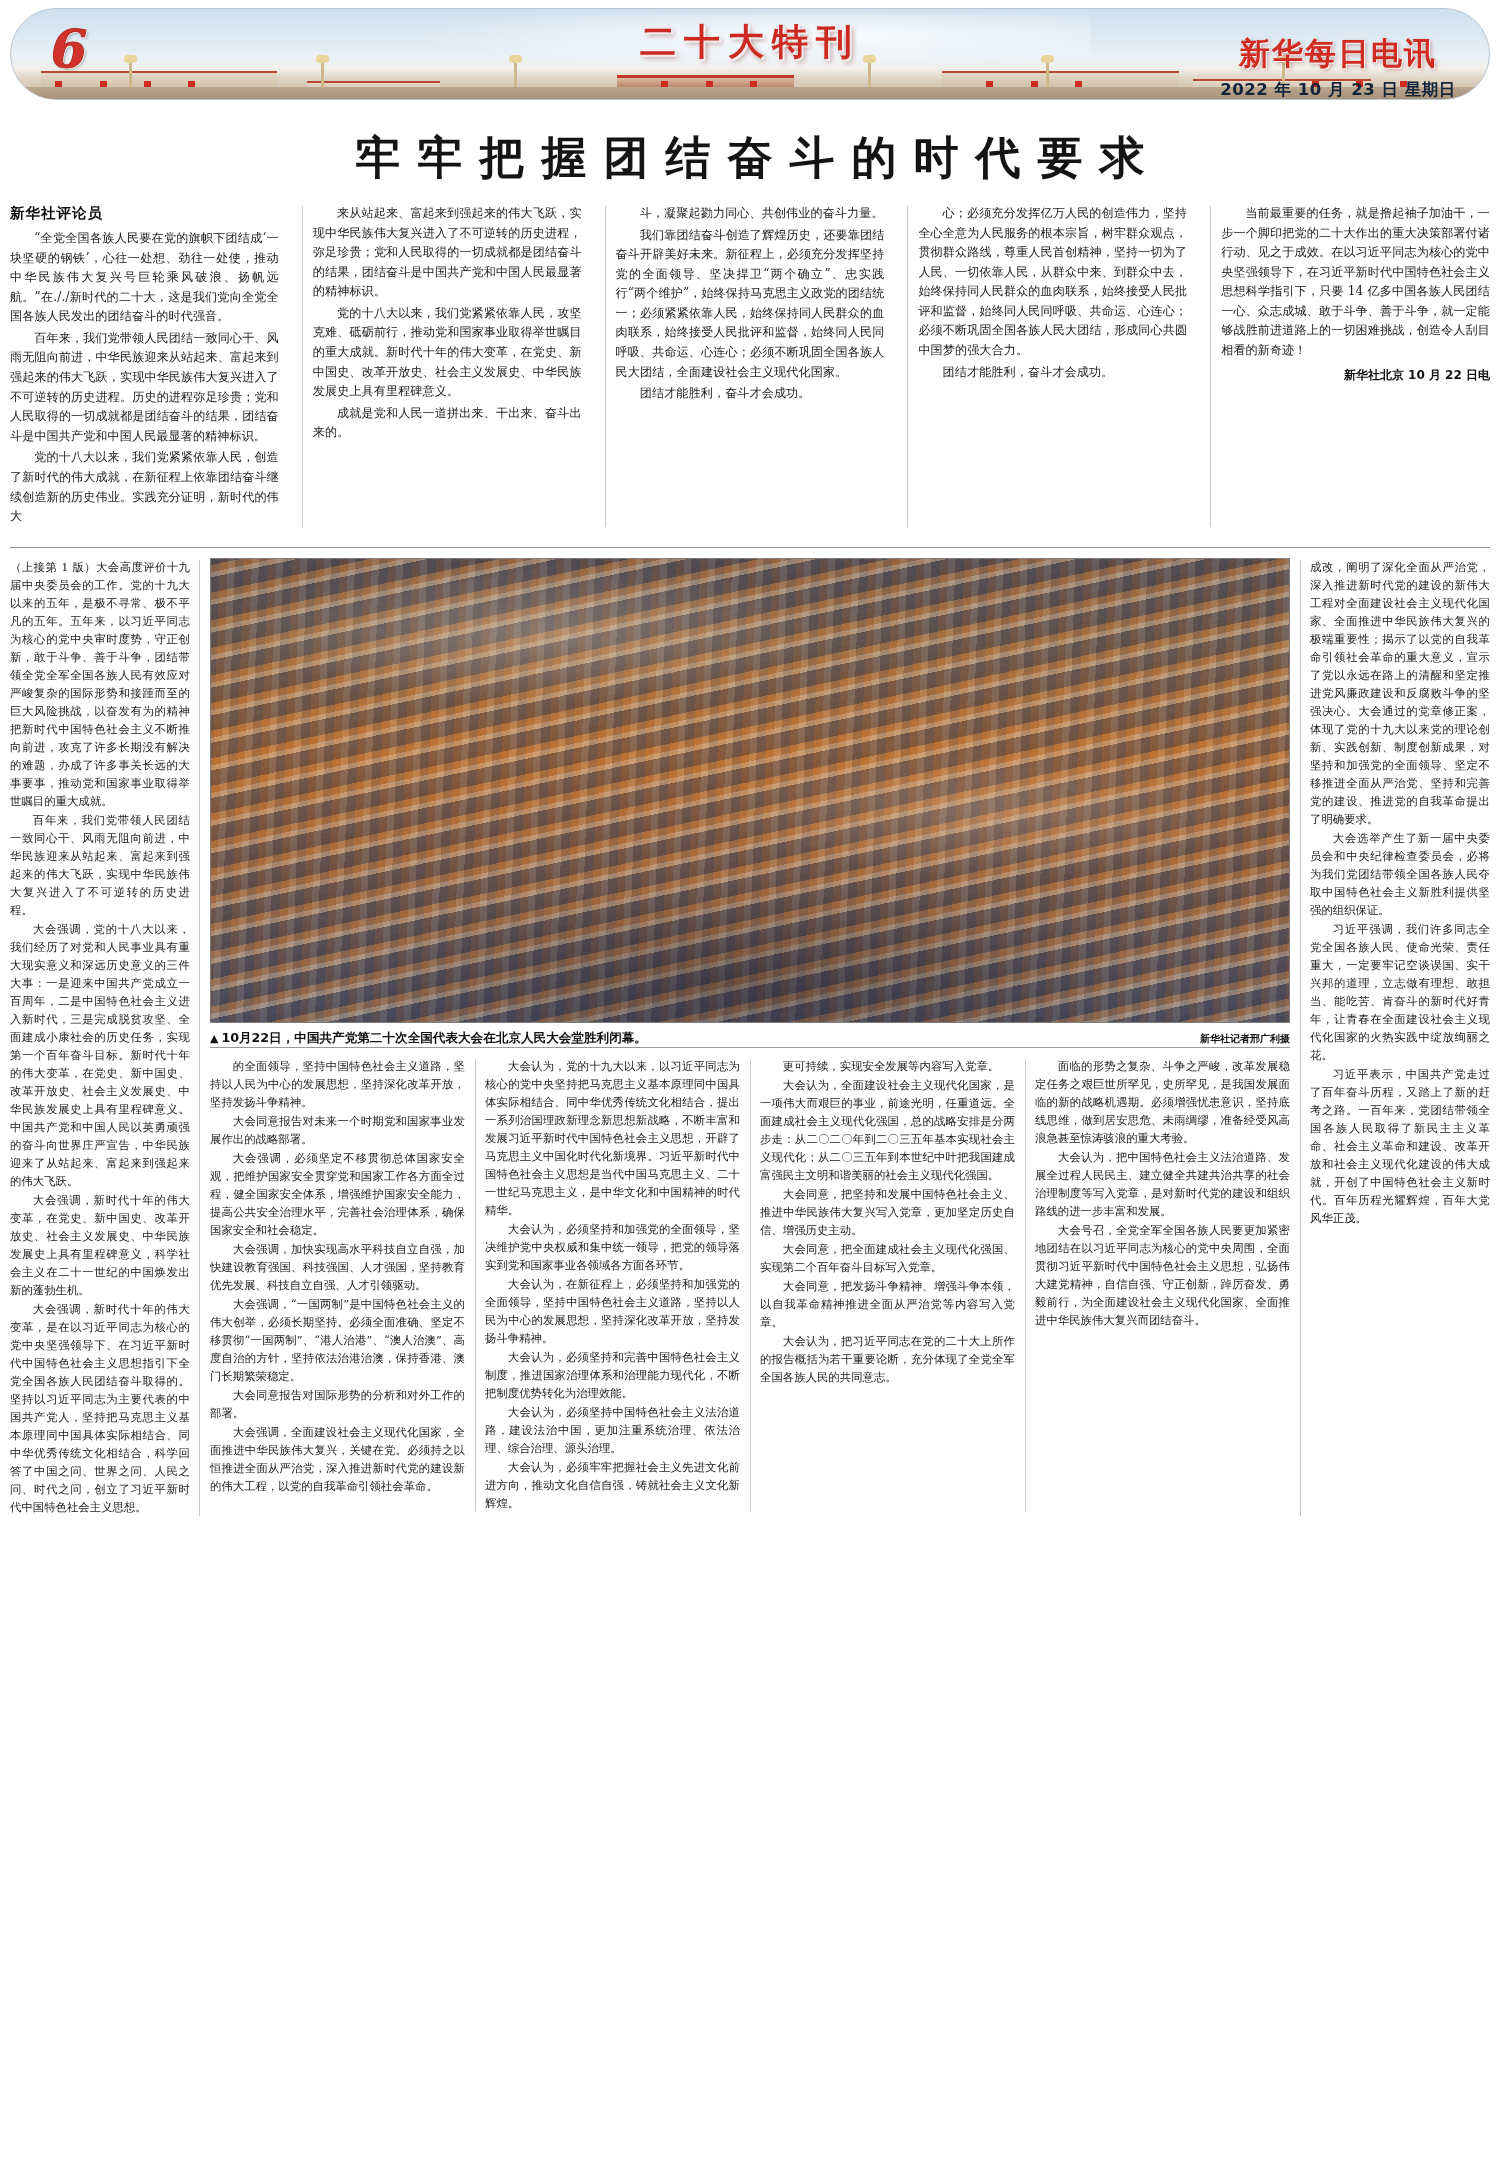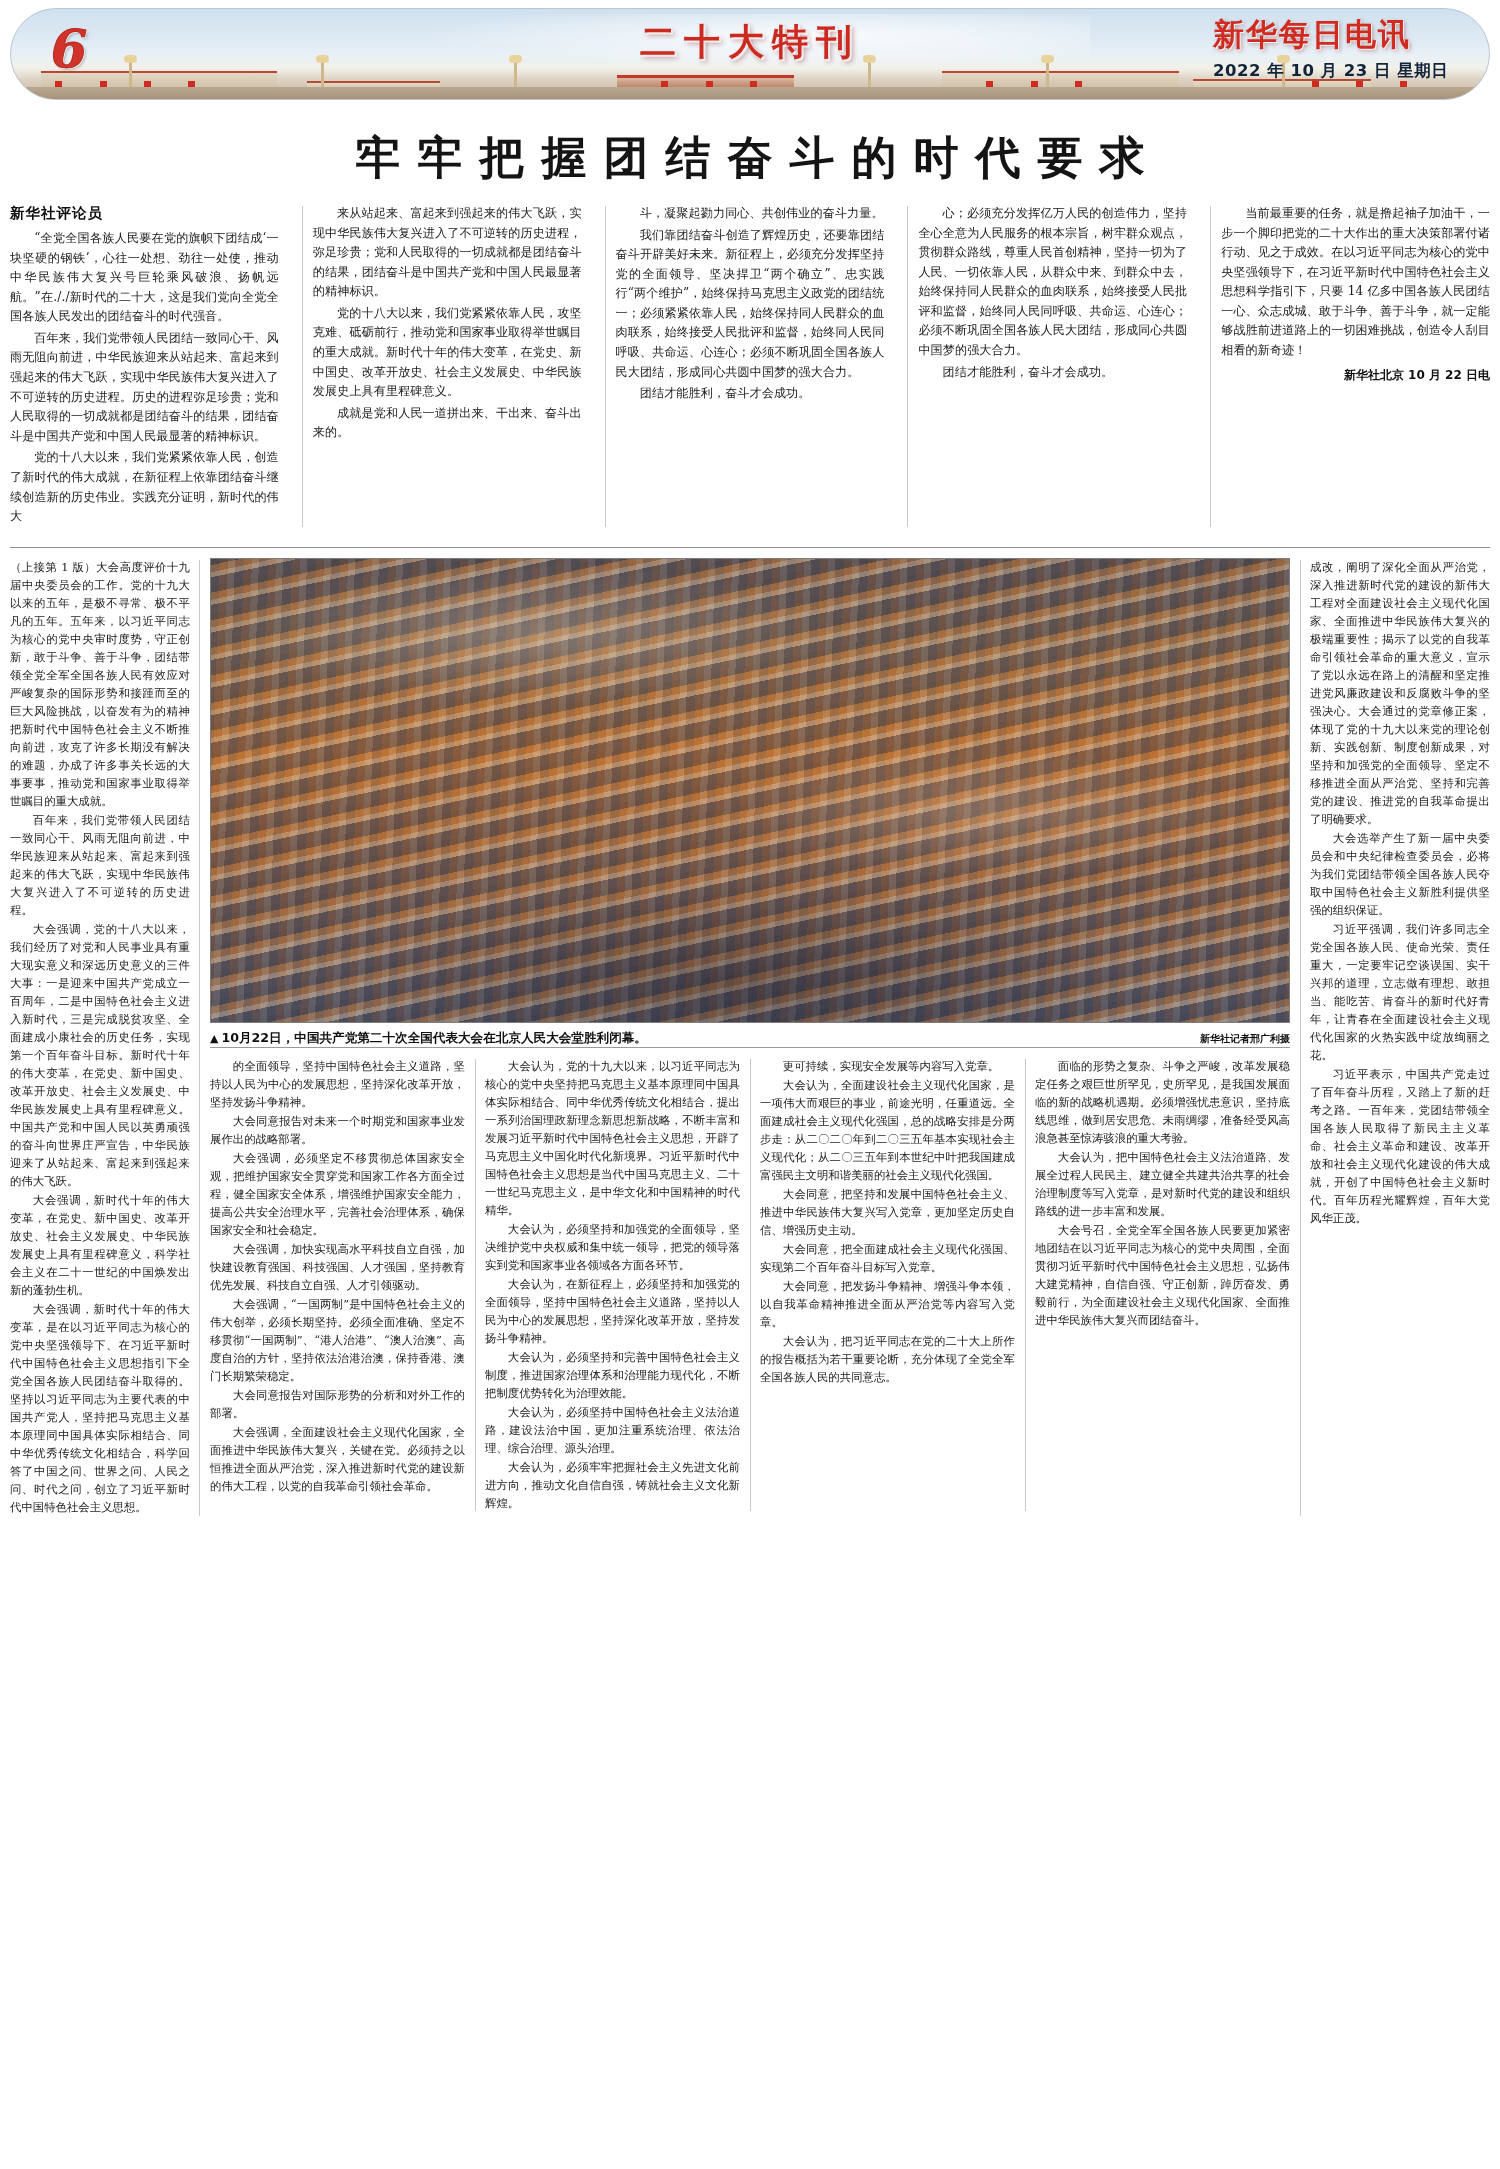--- a/index.html
+++ b/index.html
@@ -71,22 +71,22 @@
   .special-title {
     position: absolute; left: 50%; top: 9px;
     transform: translateX(-50%);
     font-family: "DejaVu Serif", "Liberation Serif", serif;
     font-weight: 700; font-size: 36px; letter-spacing: 8px;
     color: #cc2a21;
     text-shadow: 2px 2px 0 rgba(255,255,255,.7), 3px 3px 5px rgba(120,20,15,.45);
     white-space: nowrap;
   }
   .brand-block {
-    position: absolute; right: 26px; top: 5px;
-    text-align: left; width: 250px;
+    position: absolute; right: 26px; top: 24px;
+    text-align: center; width: 250px;
   }
   .brand-name {
     font-family: "DejaVu Serif", "Liberation Serif", serif;
     font-weight: 700; font-size: 31px; letter-spacing: 2px;
     color: #cf2b20;
     text-shadow: 1px 1px 0 rgba(255,255,255,.8), 2px 2px 4px rgba(130,25,18,.4);
     white-space: nowrap;
   }
   .brand-date {
     margin-top: 4px;
@@ -280,21 +280,21 @@
   </div>
 
   <div class="col">
     <p class="ed-p">来从站起来、富起来到强起来的伟大飞跃，实现中华民族伟大复兴进入了不可逆转的历史进程，弥足珍贵；党和人民取得的一切成就都是团结奋斗的结果，团结奋斗是中国共产党和中国人民最显著的精神标识。</p>
     <p class="ed-p">党的十八大以来，我们党紧紧依靠人民，攻坚克难、砥砺前行，推动党和国家事业取得举世瞩目的重大成就。新时代十年的伟大变革，在党史、新中国史、改革开放史、社会主义发展史、中华民族发展史上具有里程碑意义。</p>
     <p class="ed-p">成就是党和人民一道拼出来、干出来、奋斗出来的。</p>
   </div>
 
   <div class="col">
     <p class="ed-p">斗，凝聚起勠力同心、共创伟业的奋斗力量。</p>
-    <p class="ed-p">我们靠团结奋斗创造了辉煌历史，还要靠团结奋斗开辟美好未来。新征程上，必须充分发挥坚持党的全面领导、坚决捍卫“两个确立”、忠实践行“两个维护”，始终保持马克思主义政党的团结统一；必须紧紧依靠人民，始终保持同人民群众的血肉联系，始终接受人民批评和监督，始终同人民同呼吸、共命运、心连心；必须不断巩固全国各族人民大团结，形成同心共圆中国梦的强大合力。</p>
+    <p class="ed-p">我们靠团结奋斗创造了辉煌历史，还要靠团结奋斗开辟美好未来。新征程上，必须充分发挥坚持党的全面领导、坚决捍卫“两个确立”、忠实践行“两个维护”，始终保持马克思主义政党的团结统一；必须紧紧依靠人民，始终保持同人民群众的血肉联系，始终接受人民批评和监督，始终同人民同呼吸、共命运、心连心；必须不断巩固全国各族人民大团结，全面建设社会主义现代化国家。</p>
     <p class="ed-p">团结才能胜利，奋斗才会成功。</p>
   </div>
 
   <div class="col">
     <p class="ed-p">心；必须充分发挥亿万人民的创造伟力，坚持全心全意为人民服务的根本宗旨，树牢群众观点，贯彻群众路线，尊重人民首创精神，坚持一切为了人民、一切依靠人民，从群众中来、到群众中去，始终保持同人民群众的血肉联系，始终接受人民批评和监督，始终同人民同呼吸、共命运、心连心；必须不断巩固全国各族人民大团结，形成同心共圆中国梦的强大合力。</p>
     <p class="ed-p">团结才能胜利，奋斗才会成功。</p>
   </div>
 
   <div class="col">
     <p class="ed-p">当前最重要的任务，就是撸起袖子加油干，一步一个脚印把党的二十大作出的重大决策部署付诸行动、见之于成效。在以习近平同志为核心的党中央坚强领导下，在习近平新时代中国特色社会主义思想科学指引下，只要 14 亿多中国各族人民团结一心、众志成城、敢于斗争、善于斗争，就一定能够战胜前进道路上的一切困难挑战，创造令人刮目相看的新奇迹！</p>

